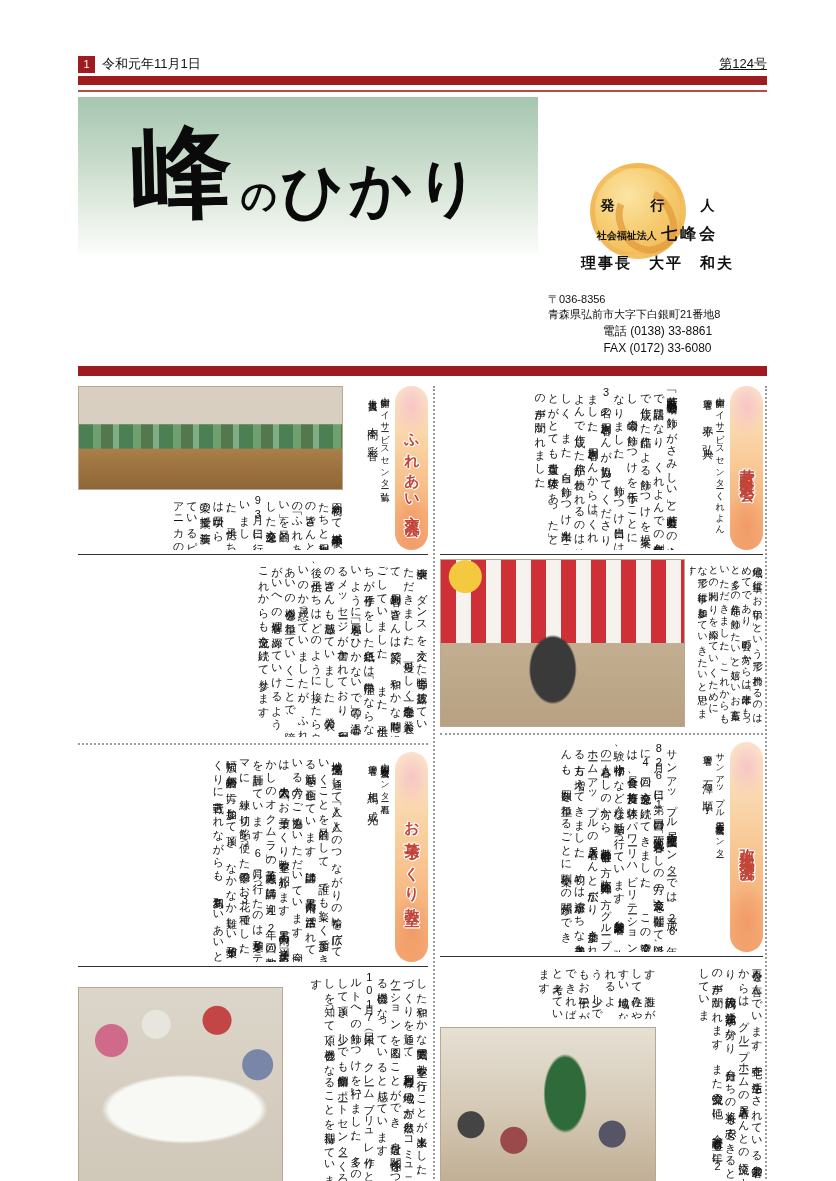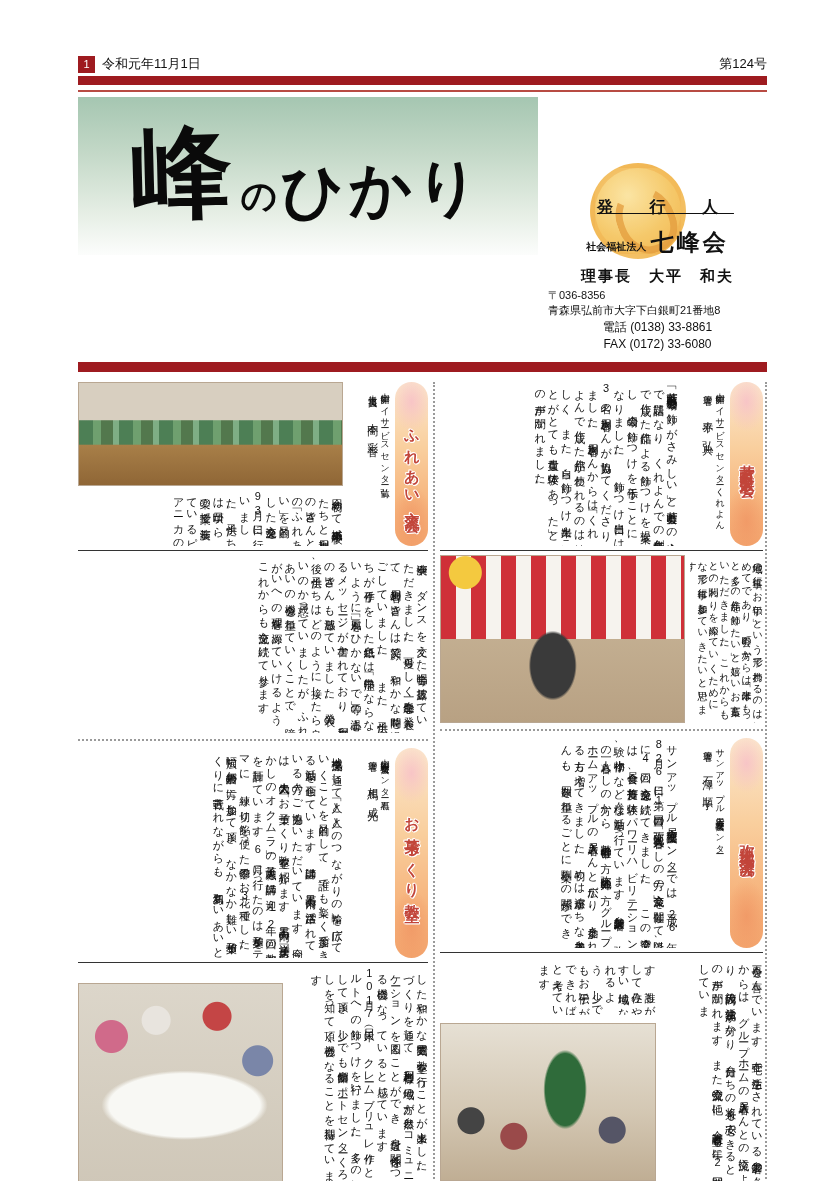--- a/index.html
+++ b/index.html
@@ -11,21 +11,21 @@
   }
   .sheet { padding:55px 69px 0 78px; }
 
   
   .header { display:flex; align-items:center; font-size:13px; height:18px; }
   .pagenum {
     width:17px; height:17px; background:#9e1b20; color:#fff;
     display:flex; align-items:center; justify-content:center;
     font-size:11px; margin-right:7px; flex:0 0 auto;
   }
-  .issue { margin-left:auto; }
+  .issue { margin-left:auto;text-decoration:underline; }
   .bar { height:9px; background:#9e1b20; margin-top:3px; }
 
   
   .masthead { border-top:2px solid #b84b43; margin-top:5px; padding-top:5px; display:flex; gap:10px; }
   .title-box {
     width:460px; height:158px; flex:0 0 auto;
     background:linear-gradient(180deg,#a5c6b1 0%,#c3d8c7 35%,#e7efe6 75%,#fcfdfc 100%);
     display:flex; align-items:center; justify-content:center;
   }
   .title-cal {
@@ -41,26 +41,26 @@
     position:absolute; left:42px; top:62px; width:96px; height:96px; border-radius:50%;
     background:radial-gradient(circle at 38% 32%, #fbe29a 0%, #f5c35a 55%, #eeab3c 100%);
     border:5px solid rgba(238,170,60,.55); opacity:.9; z-index:0;
   }
   .pub-badge::after {
     content:""; position:absolute; left:22px; top:18px; width:44px; height:54px;
     border-radius:50% 60% 45% 55%; border:7px solid rgba(224,146,40,.75);
     border-top-color:transparent; transform:rotate(-20deg);
   }
   .pub > div { position:relative; z-index:1; }
-  .pub-row1 { font-size:16px; letter-spacing:16px; padding-left:16px;text-decoration:underline; }
+  .pub-row1 { font-size:14px; letter-spacing:16px; padding-left:16px; }
   .pub-org { margin-top:9px; white-space:nowrap; }
   .pub-org .small { font-size:10px;font-family:Liberation Mono, monospace; }
-  .pub-org .big { font-size:23px; font-family:Liberation Serif, serif; letter-spacing:3px; }
+  .pub-org .big { font-size:16px; font-family:Liberation Serif, serif; letter-spacing:3px; }
   .pub-chair { font-size:15px; margin-top:9px; letter-spacing:2px; }
-  .pub-addr { text-align:left; font-size:11px; margin-top:2px; line-height:1.4; font-weight:normal; }
+  .pub-addr { text-align:left; font-size:11px; margin-top:19px; line-height:1.4; font-weight:normal; }
   .pub-tel { text-align:center; font-size:12px; line-height:1.45; font-weight:normal; }
 
   .bar2 { height:10px; background:#9e1b20; margin-top:8px; }
 
   
   .banner {
     margin-top:5px; height:62px; border-radius:6px;
     background:
       radial-gradient(70px 45px at 8% 20%, rgba(180,225,205,.8) 0%, rgba(180,225,205,0) 70%),
       radial-gradient(90px 60px at 22% 75%, rgba(246,160,190,.75) 0%, rgba(246,160,190,0) 70%),

